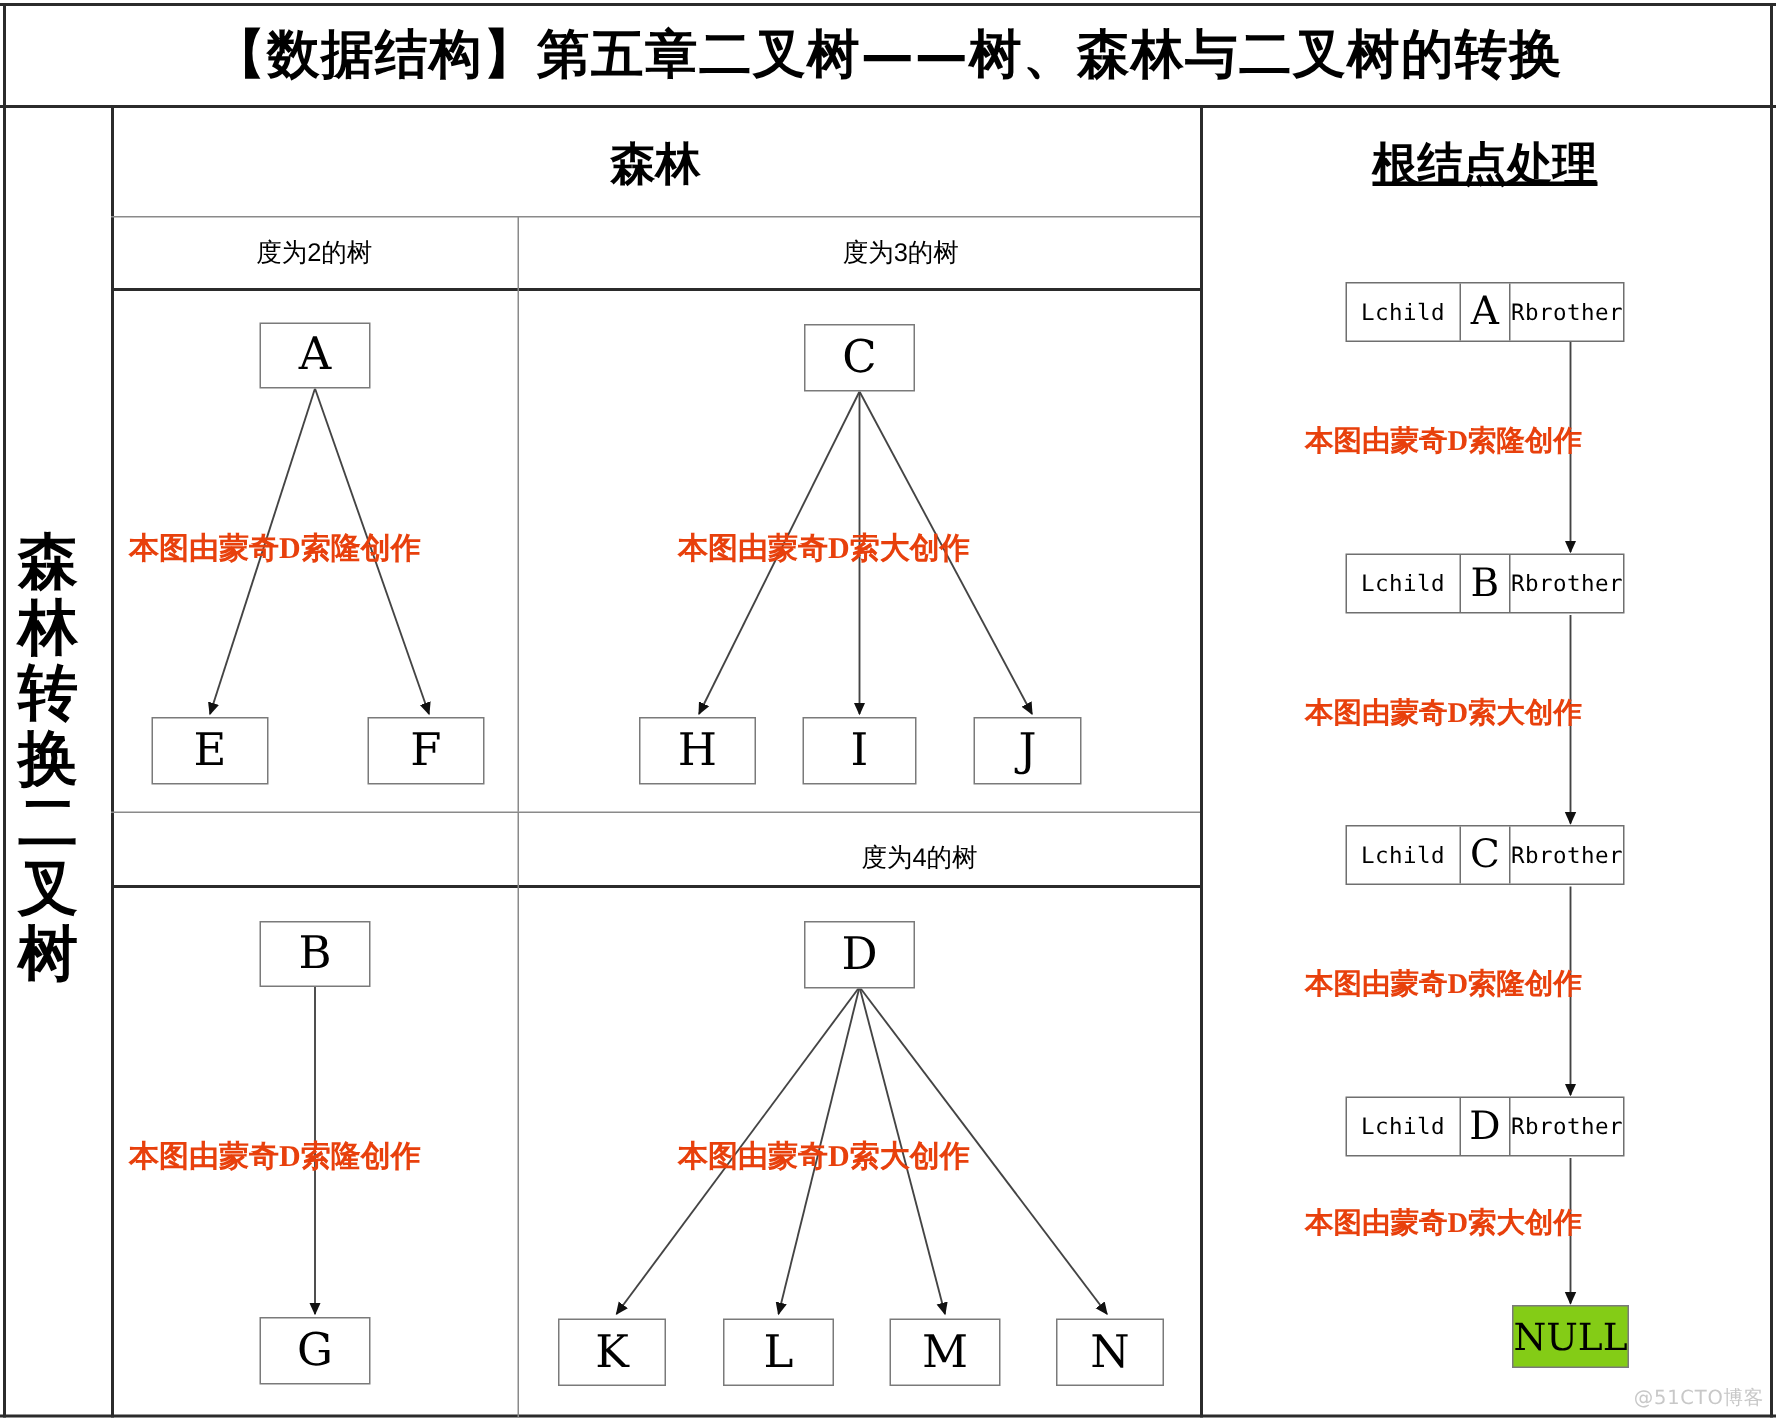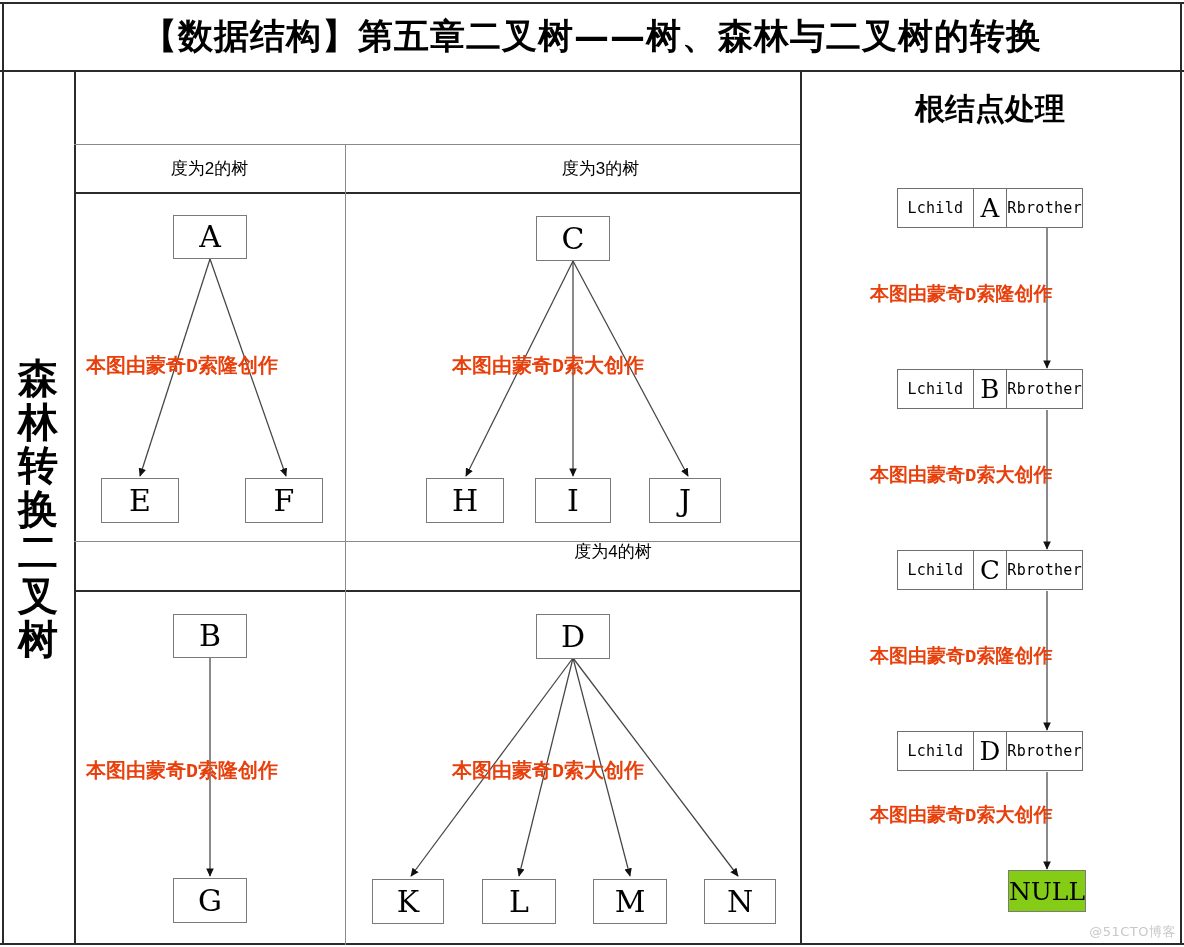--- a/index.html
+++ b/index.html
@@ -47,22 +47,22 @@
     font-family:Liberation Sans, sans-serif;
   }
 
   
   #leftcap{
     left:2px;top:74px;width:72px;height:871px;
     display:flex;align-items:center;justify-content:center;
   }
   #leftcap .v{
     font-size:40px;font-weight:700;line-height:1.09;
-    text-align:center;width:52px;word-break:break-all;
-    font-family:Liberation Serif, serif;
+    text-align:left;width:52px;word-break:break-all;
+    font-family:Liberation Mono, monospace;
   }
 
   
   .node{
     border:1.6px solid #7a7a7a;
     background:#fff;
     display:flex;align-items:center;justify-content:center;
     font-size:30px;line-height:1;
     font-family:"DejaVu Serif","Liberation Serif",serif;
     z-index:4;
@@ -92,21 +92,21 @@
     display:flex;align-items:center;justify-content:center;
     font-size:25px;
     font-family:"DejaVu Serif","Liberation Serif",serif;
     z-index:4;
   }
 
   
   .wm{
     position:absolute;white-space:nowrap;
     color:#e8400c;font-weight:700;font-size:20px;
-    font-family:Liberation Mono, monospace;
+    font-family:Liberation Serif, serif;
     z-index:6;pointer-events:none;
   }
   .wm.sm{font-size:19px;}
 
   #sitemark{
     position:absolute;right:8px;bottom:6px;
     color:#c8c8c8;font-size:13px;letter-spacing:.5px;
     font-family:"DejaVu Sans","Liberation Sans",sans-serif;
     z-index:7;
   }
@@ -137,25 +137,26 @@
   <div class="rule-h thin" style="left:74px;top:541px;width:726px;"></div>
   <div class="rule-h" style="left:74px;top:590px;width:726px;"></div>
 
   <div class="rule-v thin" style="left:345px;top:144px;height:397px;"></div>
   <div class="rule-v thin" style="left:345px;top:541px;height:404px;"></div>
 
   <div class="abs" id="leftcap">
     <div class="v">森林转换二叉树</div>
   </div>
 
-  <div class="abs colhead" style="left:800px;top:74px;width:380px;height:70px;">根结点处理</div>
+  <div class="abs colhead" style="left:74px;top:74px;width:726px;height:70px;">森林</div>
+  <div class="abs colhead" style="left:800px;top:74px;width:380px;height:70px;text-decoration:underline;">根结点处理</div>
 
   <div class="abs subhead" style="left:74px;top:145px;width:271px;height:47px;">度为2的树</div>
   <div class="abs subhead" style="left:345px;top:145px;width:511px;height:47px;text-align:right;">度为3的树</div>
-  <div class="abs subhead" style="left:345px;top:528px;width:536px;height:47px;">度为4的树</div>
+  <div class="abs subhead" style="left:345px;top:548px;width:536px;height:47px;">度为4的树</div>
 
   <svg class="edges" viewBox="0 0 1184 947">
     <defs>
       <marker id="ah" markerWidth="9" markerHeight="9" refX="7.6" refY="4.2" orient="auto" markerUnits="userSpaceOnUse">
         <path d="M0,0.4 L8.4,4.2 L0,8.0 z" fill="#111"></path>
       </marker>
     </defs>
     <g stroke="#444" stroke-width="1.25" fill="none" marker-end="url(#ah)">
 
       <path d="M210,259 L140,476"></path>

